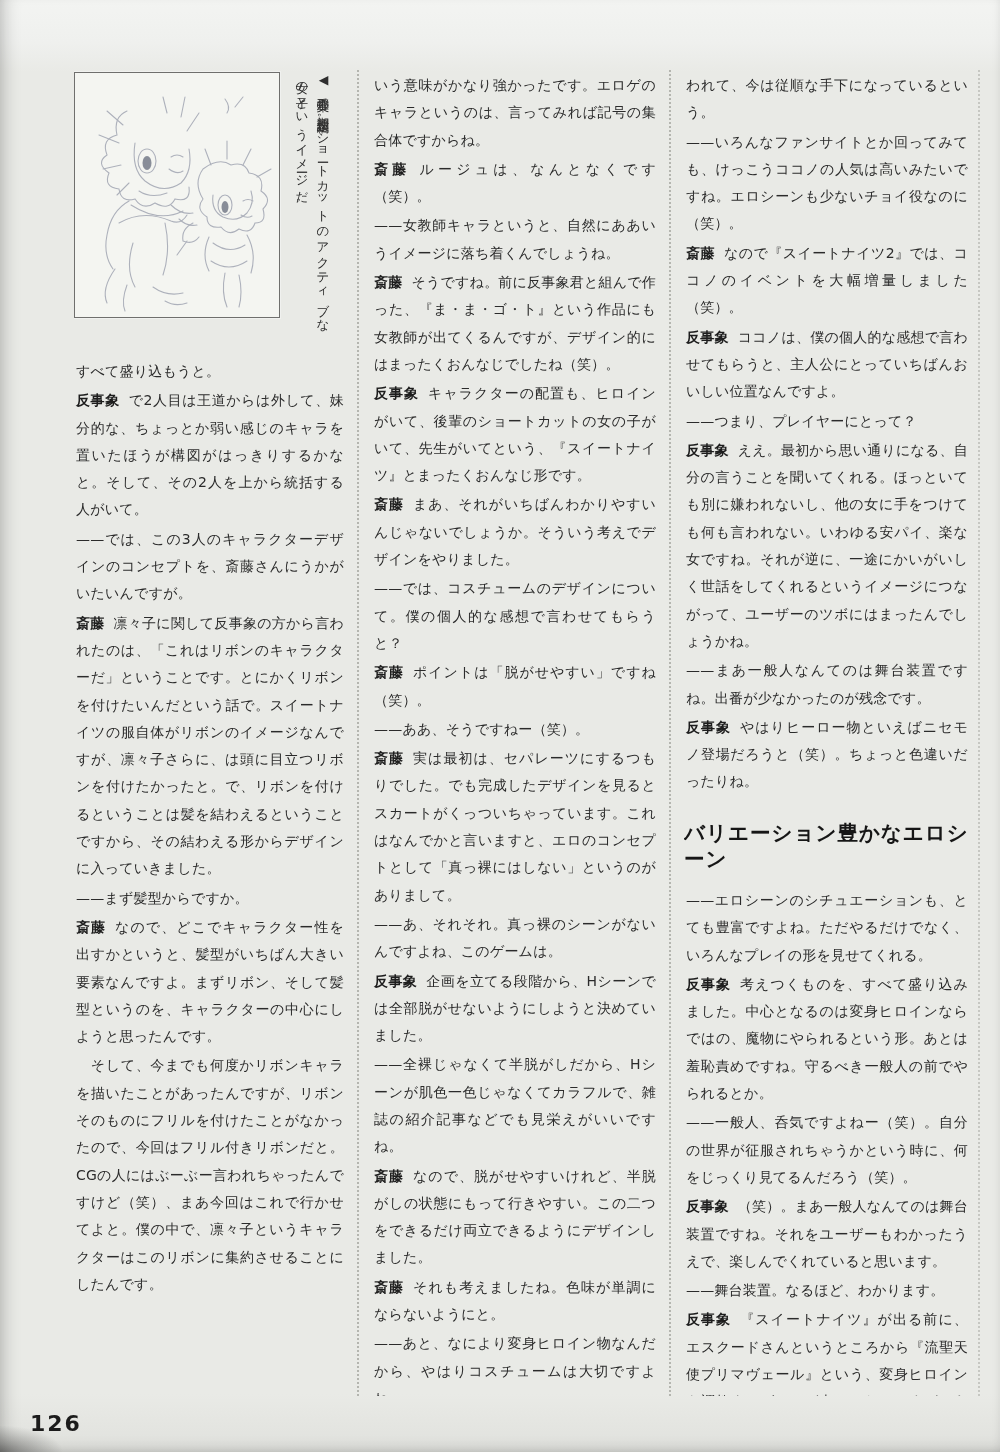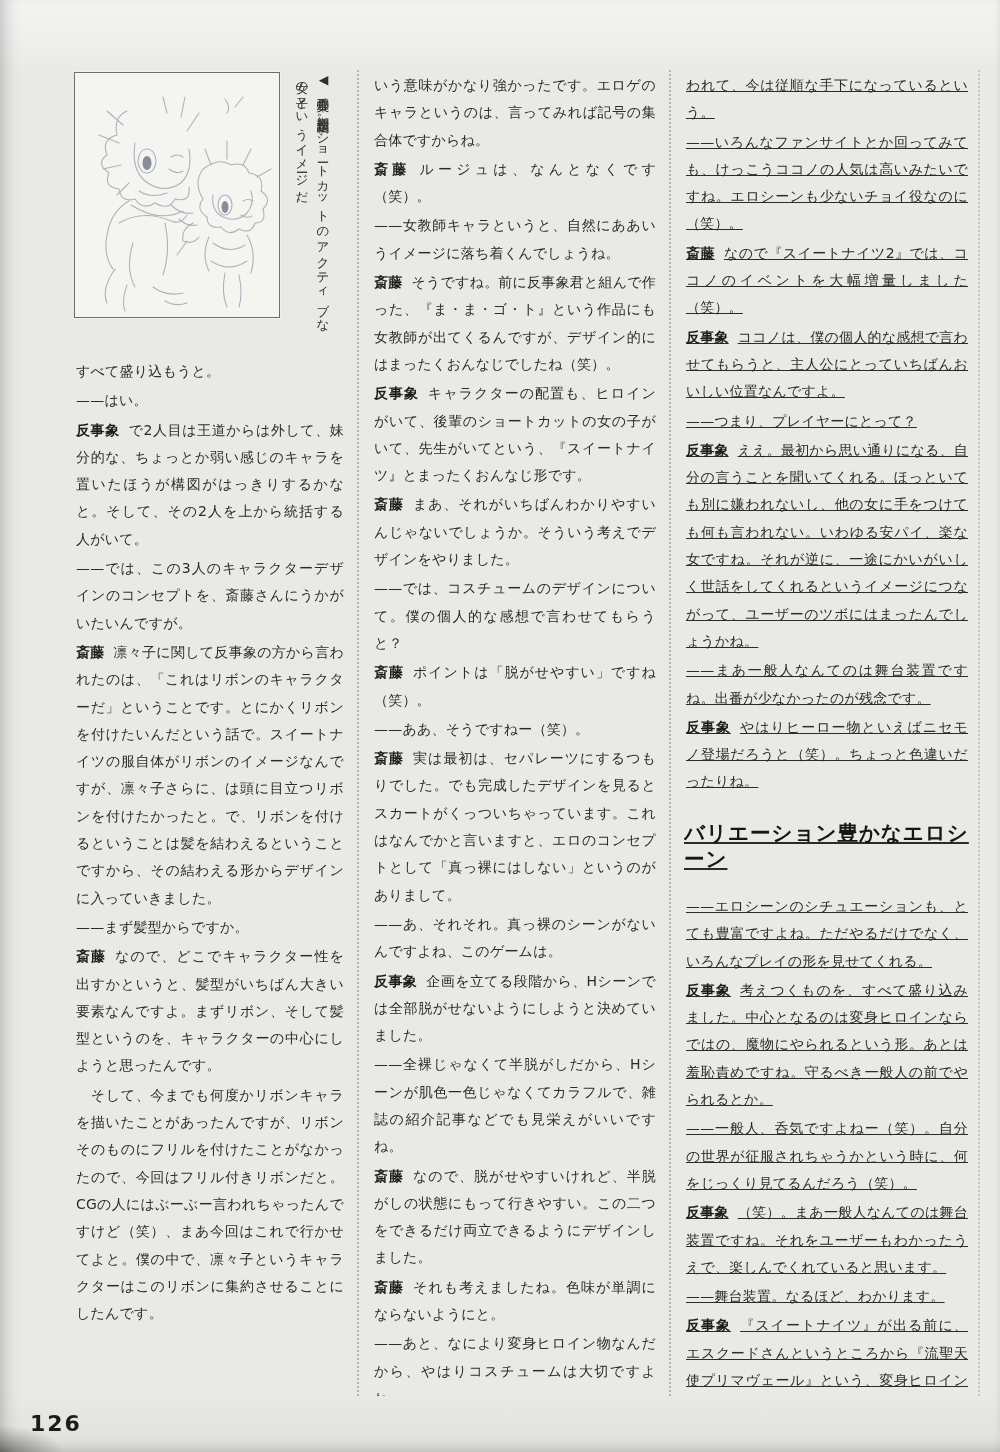--- a/index.html
+++ b/index.html
@@ -21,38 +21,38 @@
     background:radial-gradient(90px 38px at 0% 100%,rgba(25,25,25,.45),rgba(25,25,25,0) 70%);
     pointer-events:none;
   }
   .content{
     position:absolute;top:70px;left:74px;right:20px;bottom:56px;
     display:flex;align-items:stretch;overflow:hidden;
   }
   .col{overflow:hidden;}
   .col-left{width:272px;}
   .col-mid{width:286px;}
-  .col-right{width:286px;text-decoration:underline;}
+  .col-right{width:286px;}
   .sep{
     width:0;border-left:2px dotted #a7a8a2;
     margin-left:11px;margin-right:13px;opacity:.8;
   }
   .sep-edge{
     width:0;border-left:2px dotted #b0b1ab;
     margin-left:8px;opacity:.6;
   }
   
   .para{
     margin:2px;font-size:14px;line-height:27.3px;
     text-align:justify;letter-spacing:.2px;color:#2b2b2b;
     overflow-wrap:anywhere;
   }
   .speaker{font-weight:bold;color:#1d1d1d;margin-right:9px;}
   .section-heading{
-    margin:24px 0 20px;font-size:20.5px;font-weight:bold;
+    margin:24px 0 14px;font-size:20.5px;font-weight:bold;
     letter-spacing:1px;color:#161616;line-height:1.3;
   }
   
   .figure-wrap{
     display:flex;align-items:flex-start;margin:2px 0 24px;height:262px;
   }
   .sketch-box{
     width:204px;height:244px;flex:0 0 auto;
     background:#f4f5f1;border:1px solid #6f6f6d;
     box-shadow:0 0 0 1px rgba(255,255,255,.35);
@@ -112,21 +112,20 @@
             </g>
           </svg>
         </div>
         <div class="v-caption">
           <span>◀香那葉の初期設定稿。ショートカットのアクティブな</span>
           <span>女の子というイメージだ。</span>
         </div>
       </div>
       <div class="col-text" id="col-left">
           <p class="para">すべて盛り込もうと。</p>
-          <p class="para">——はい。</p>
           <p class="para"><span class="speaker">反事象</span>で2人目は王道からは外して、妹分的な、ちょっとか弱い感じのキャラを置いたほうが構図がはっきりするかなと。そして、その2人を上から統括する人がいて。</p>
           <p class="para">——では、この3人のキャラクターデザインのコンセプトを、斎藤さんにうかがいたいんですが。</p>
           <p class="para"><span class="speaker">斎藤</span>凛々子に関して反事象の方から言われたのは、「これはリボンのキャラクターだ」ということです。とにかくリボンを付けたいんだという話で。スイートナイツの服自体がリボンのイメージなんですが、凛々子さらに、は頭に目立つリボンを付けたかったと。で、リボンを付けるということは髪を結わえるということですから、その結わえる形からデザインに入っていきました。</p>
           <p class="para">——まず髪型からですか。</p>
           <p class="para"><span class="speaker">斎藤</span>なので、どこでキャラクター性を出すかというと、髪型がいちばん大きい要素なんですよ。まずリボン、そして髪型というのを、キャラクターの中心にしようと思ったんです。</p>
           <p class="para">　そして、今までも何度かリボンキャラを描いたことがあったんですが、リボンそのものにフリルを付けたことがなかったので、今回はフリル付きリボンだと。CGの人にはぶーぶー言われちゃったんですけど（笑）、まあ今回はこれで行かせてよと。僕の中で、凛々子というキャラクターはこのリボンに集約させることにしたんです。</p>
         </div>
     </div>
 
     <div class="sep"></div>

